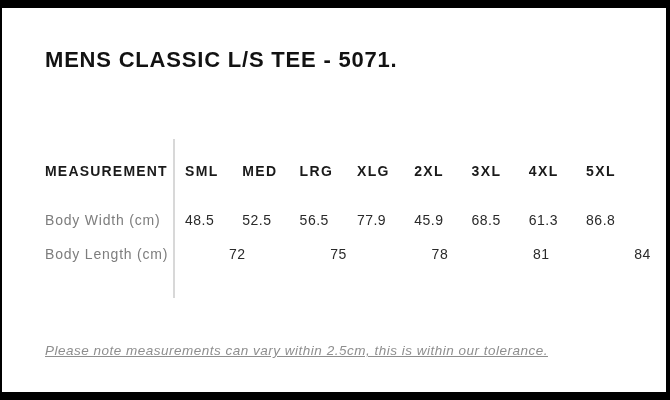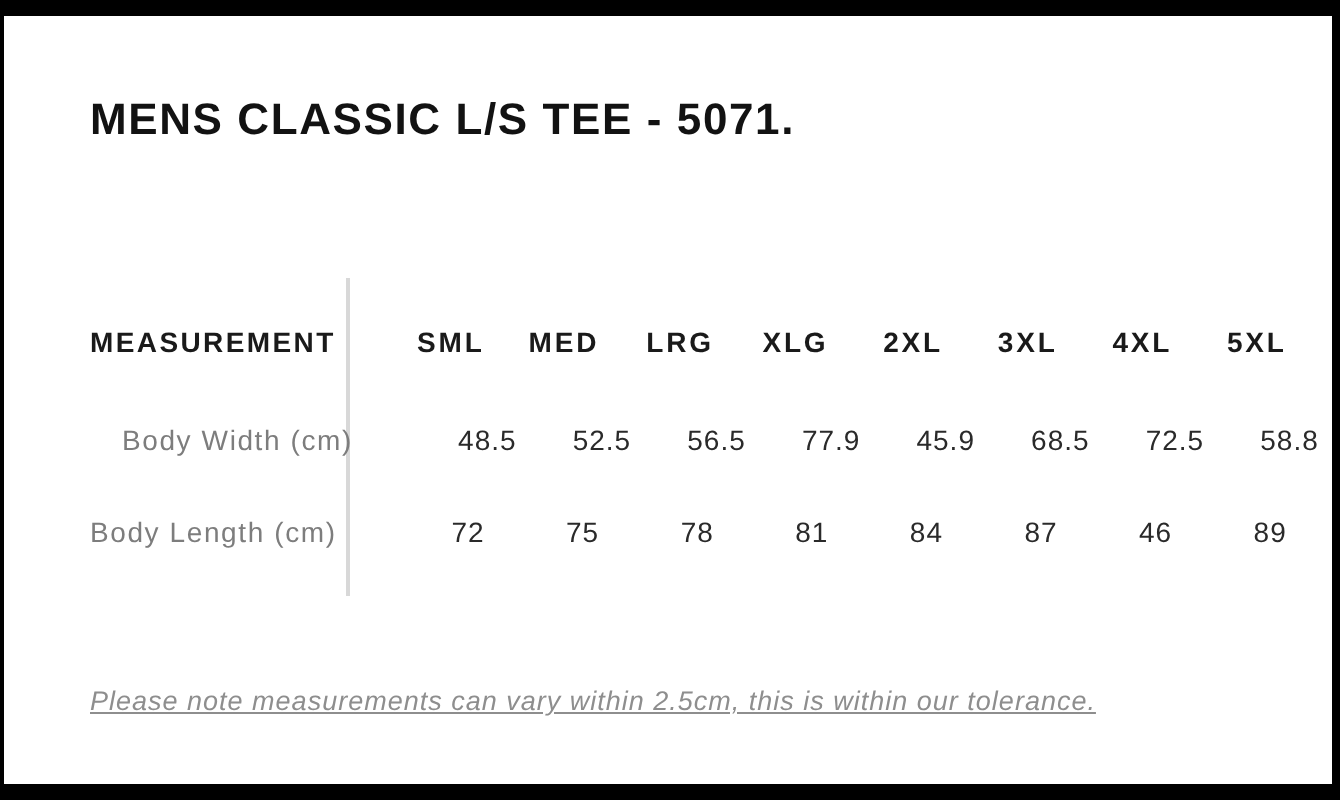--- a/index.html
+++ b/index.html
@@ -35,25 +35,25 @@
   .trow {
     position: absolute;
     left: 45px;
     width: 600px;
     height: 28px;
     display: grid;
     grid-template-columns: 140px repeat(8, 57.3px);
     align-items: center;
   }
   .trow-header { top: 157px; }
-  .trow-width  { top: 206px; margin-left: 16px; }
-  .trow-length { top: 252px; }
+  .trow-width  { top: 206px; }
+  .trow-length { top: 240px; gap: 44px; }
 
   .cell {
-    text-align: right;
+    text-align: left;
     font-size: 14px;
     color: #2a2a2a;
     letter-spacing: 0.5px;
     white-space: nowrap;
   }
   .cell-label {
     text-align: left;
     color: #7d7d7d;
     letter-spacing: 0.8px;
   }
@@ -115,22 +115,22 @@
   </div>
 
   <div class="trow trow-width">
     <div class="cell cell-label">Body Width (cm)</div>
     <div class="cell">48.5</div>
     <div class="cell">52.5</div>
     <div class="cell">56.5</div>
     <div class="cell">77.9</div>
     <div class="cell">45.9</div>
     <div class="cell">68.5</div>
-    <div class="cell">72.5</div>
-    <div class="cell">58.8</div>
+    <div class="cell">61.3</div>
+    <div class="cell">86.8</div>
   </div>
 
   <div class="trow trow-length">
     <div class="cell cell-label">Body Length (cm)</div>
     <div class="cell">72</div>
     <div class="cell">75</div>
     <div class="cell">78</div>
     <div class="cell">81</div>
     <div class="cell">84</div>
     <div class="cell">87</div>

